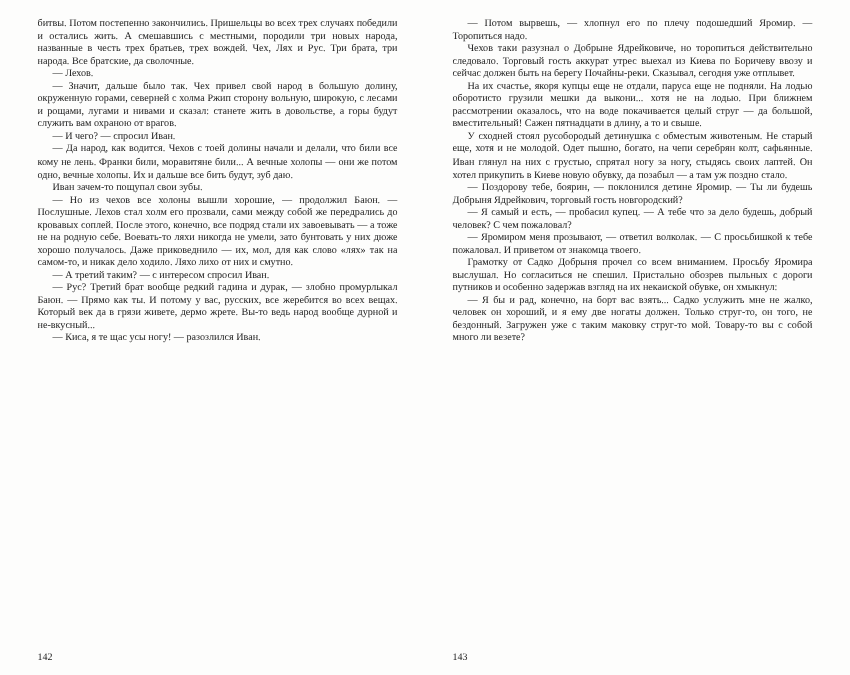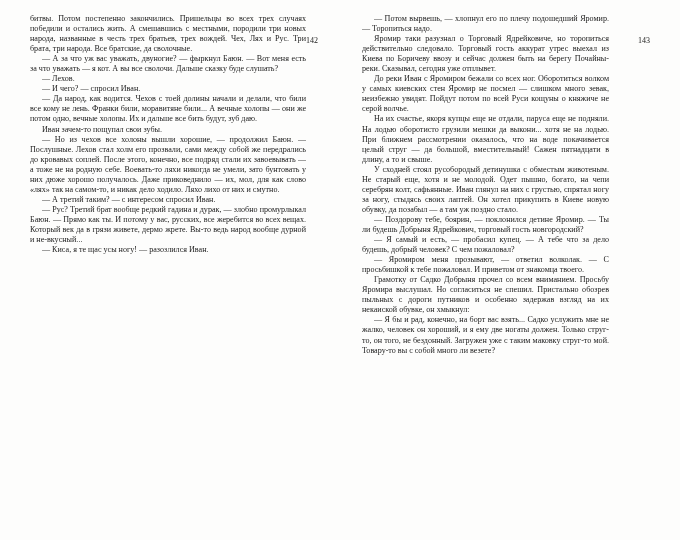--- a/index.html
+++ b/index.html
@@ -20,21 +20,21 @@
     display: flex;
     box-sizing: border-box;
     padding: 14px 0 0 0;
     background: #fdfdfc;
   }
   .page {
     position: relative;
     box-sizing: border-box;
     height: 526px;
     display: flex;
-    flex-direction: row;
+    flex-direction: column;
   }
   .page-left {
     width: 340px;
     padding: 0 22px 0 30px;
   }
   .page-right {
     width: 340px;
     padding: 0 30px 0 22px;
     gap: 29px;
   }
@@ -50,21 +50,21 @@
     text-indent: 12px;
     color: #1a1a1a;
     hyphens: auto;
     -webkit-hyphens: auto;
   }
   .text-col p.noindent {
     text-indent: 0;
   }
   .folio {
     flex: 0 0 auto;
-    text-align: right;
+    text-align: left;
     font-size: 8px;
     color: #1a1a1a;
     padding-bottom: 10px;
     padding-top: 6px;
     margin-top: 16px;
   }
   .gutter {
     position: absolute;
     top: 0;
     bottom: 0;
@@ -74,40 +74,39 @@
   }
 </style>
 </head>
 <body>
 
 <div class="spread">
 
   <div class="page page-left">
     <div class="text-col">
       <p class="noindent">битвы. Потом постепенно закончились. Пришельцы во всех трех случаях победили и остались жить. А смешавшись с местными, породили три новых народа, названные в честь трех братьев, трех вождей. Чех, Лях и Рус. Три брата, три народа. Все братские, да сволочные.</p>
-      <p>— А за что уж вас уважать, двуногие? — фыркнул Баюн. — Вот меня есть за что уважать — я кот. А вы все сволочи. Дальше сказку буде слушать?</p>
       <p>— Лехов.</p>
+      <p>— Значит, дальше было так. Чех привел свой народ в большую долину, окруженную горами, северней с холма Ржип сторону вольную, широкую, с лесами и рощами, лугами и нивами и сказал: станете жить в довольстве, а горы будут служить вам охраною от врагов.</p>
       <p>— И чего? — спросил Иван.</p>
       <p>— Да народ, как водится. Чехов с тоей долины начали и делали, что били все кому не лень. Франки били, моравитяне били... А вечные холопы — они же потом одно, вечные холопы. Их и дальше все бить будут, зуб даю.</p>
       <p>Иван зачем-то пощупал свои зубы.</p>
       <p>— Но из чехов все холоны вышли хорошие, — продолжил Баюн. — Послушные. Лехов стал холм его прозвали, сами между собой же передрались до кровавых соплей. После этого, конечно, все подряд стали их завоевывать — а тоже не на родную себе. Воевать-то ляхи никогда не умели, зато бунтовать у них дюже хорошо получалось. Даже приковеднило — их, мол, для как слово «лях» так на самом-то, и никак дело ходило. Ляхо лихо от них и смутно.</p>
       <p>— А третий таким? — с интересом спросил Иван.</p>
       <p>— Рус? Третий брат вообще редкий гадина и дурак, — злобно промурлыкал Баюн. — Прямо как ты. И потому у вас, русских, все жеребится во всех вещах. Который век да в грязи живете, дермо жрете. Вы-то ведь народ вообще дурной и не-вкусный...</p>
       <p>— Киса, я те щас усы ногу! — разозлился Иван.</p>
     </div>
     <div class="folio">142</div>
   </div>
 
   <div class="gutter"></div>
 
   <div class="page page-right">
     <div class="text-col">
       <p>— Потом вырвешь, — хлопнул его по плечу подошедший Яромир. — Торопиться надо.</p>
-      <p>Яромир таки разузнал о Торговый Ядрейковиче, но торопиться действительно следовало. Торговый гость аккурат утрес выехал из Киева по Боричеву ввозу и сейчас должен быть на берегу Почайны-реки. Сказывал, сегодня уже отплывет.</p>
-      <p>До реки Иван с Яромиром бежали со всех ног. Оборотиться волком у самых киевских стен Яромир не посмел — слишком много зевак, неизбежно увидят. Пойдут потом по всей Руси кощуны о княжиче не серой волчье.</p>
+      <p>Чехов таки разузнал о Добрыне Ядрейковиче, но торопиться действительно следовало. Торговый гость аккурат утрес выехал из Киева по Боричеву ввозу и сейчас должен быть на берегу Почайны-реки. Сказывал, сегодня уже отплывет.</p>
       <p>На их счастье, якоря купцы еще не отдали, паруса еще не подняли. На лодью оборотисто грузили мешки да выкони... хотя не на лодью. При ближнем рассмотрении оказалось, что на воде покачивается целый струг — да большой, вместительный! Сажен пятнадцати в длину, а то и свыше.</p>
       <p>У сходней стоял русобородый детинушка с обместым животеным. Не старый еще, хотя и не молодой. Одет пышно, богато, на чепи серебрян колт, сафьянные. Иван глянул на них с грустью, спрятал ногу за ногу, стыдясь своих лаптей. Он хотел прикупить в Киеве новую обувку, да позабыл — а там уж поздно стало.</p>
       <p>— Поздорову тебе, боярин, — поклонился детине Яромир. — Ты ли будешь Добрыня Ядрейкович, торговый гость новгородский?</p>
       <p>— Я самый и есть, — пробасил купец. — А тебе что за дело будешь, добрый человек? С чем пожаловал?</p>
       <p>— Яромиром меня прозывают, — ответил волколак. — С просьбишкой к тебе пожаловал. И приветом от знакомца твоего.</p>
       <p>Грамотку от Садко Добрыня прочел со всем вниманием. Просьбу Яромира выслушал. Но согласиться не спешил. Пристально обозрев пыльных с дороги путников и особенно задержав взгляд на их некаиской обувке, он хмыкнул:</p>
       <p>— Я бы и рад, конечно, на борт вас взять... Садко услужить мне не жалко, человек он хороший, и я ему две ногаты должен. Только струг-то, он того, не бездонный. Загружен уже с таким маковку струг-то мой. Товару-то вы с собой много ли везете?</p>
     </div>
     <div class="folio">143</div>
   </div>

